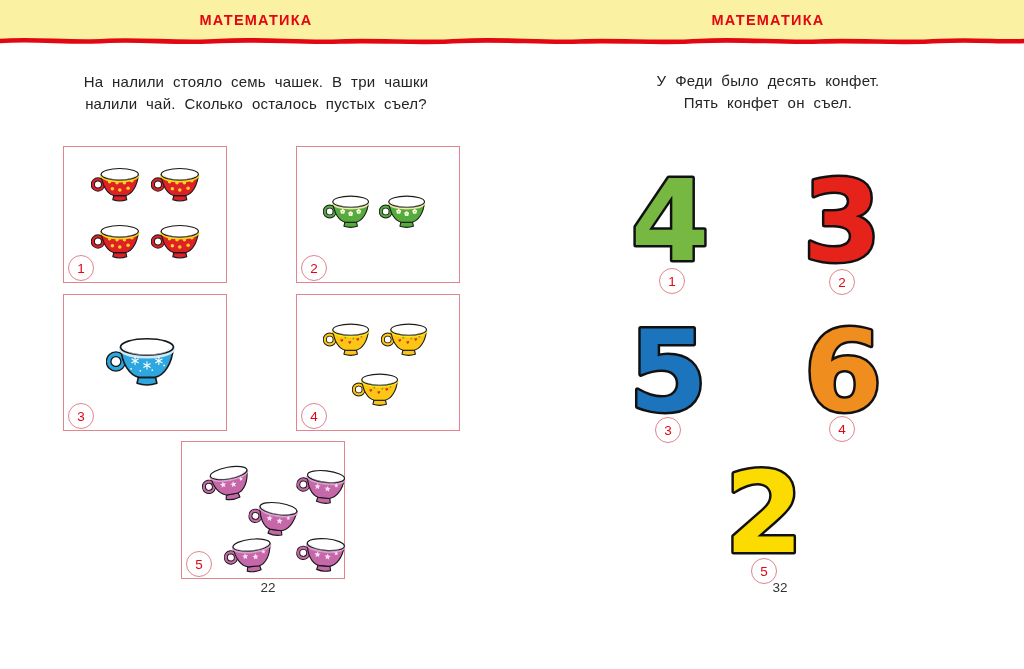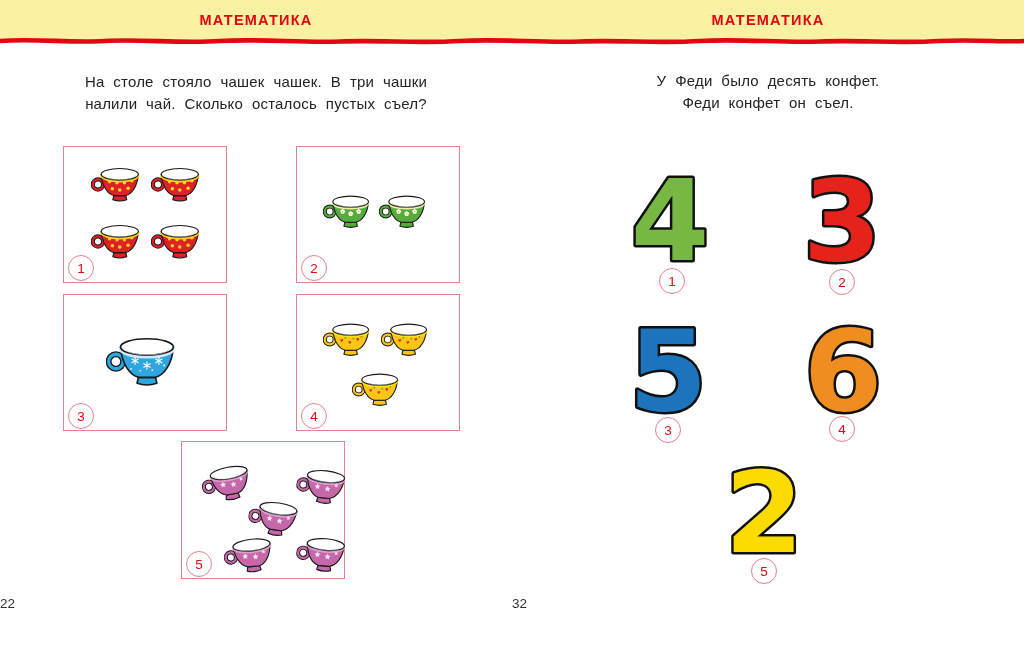--- a/index.html
+++ b/index.html
@@ -17,22 +17,22 @@
   .problem-text{position:absolute;text-align:center;font-size:15px;line-height:21.5px;
     color:#242424;word-spacing:4.5px;letter-spacing:0.2px;}
   #ptext-left{left:28px;top:71px;width:456px;}
   #ptext-right{left:40px;top:70px;width:432px;}
   .pbox{position:absolute;border:1.5px solid #e2838d;box-sizing:border-box;background:#fff;}
   .badge{position:absolute;width:26px;height:26px;border:1.5px solid #e2838d;border-radius:50%;
     background:#fff;color:#e30613;font-size:13.5px;display:flex;align-items:center;
     justify-content:center;box-sizing:border-box;z-index:3;}
   .cup{position:absolute;z-index:2;}
   .bignum{position:absolute;}
-  .pagenum{position:absolute;top:596px;left:0;width:512px;
-    font-size:13.5px;color:#333;}
+  .pagenum{position:absolute;top:580px;left:0;width:512px;text-align:center;
+    font-size:13.5px;color:#333;padding-left:12px;}
 </style>
 </head>
 <body>
 
 <div class="header-band" style="background: rgb(250, 242, 162);">
   <div class="header-half">
     <span class="header-title" style="color: rgb(227, 6, 19);">МАТЕМАТИКА</span>
   </div>
   <div class="header-half">
     <span class="header-title" style="color: rgb(227, 6, 19);">МАТЕМАТИКА</span>
@@ -40,21 +40,21 @@
 </div>
 
 <svg class="wave-line" width="1024" height="12" viewBox="0 0 1024 12">
   <path d="M0,5 C35,2.5 70,7 105,5 C140,3 180,7.5 220,5 C260,2.5 300,7 340,5.5
            C380,4 420,7.5 460,5 C500,2.5 540,7 580,5.5 C620,4 660,7.5 700,5
            C740,2.5 780,7 820,5.5 C860,4 900,7.5 940,5 C975,3 1005,6.5 1024,5" fill="none" stroke="#e30613" stroke-width="4.6" stroke-linecap="round"></path>
 </svg>
 
 <div class="page" id="page-left">
   <div class="problem-text" id="ptext-left">
-      <div>На столе стояло чашек чашек. В три чашки</div>
+      <div>На налили стояло семь чашек. В три чашки</div>
       <div>налили чай. Сколько осталось пустых съел?</div>
     </div>
   <div id="boxes-container">
       <div class="pbox" style="left: 63px; top: 146px; width: 164px; height: 137px; border-color: rgb(226, 131, 141);">
         <div class="cup" style="left: 27px; top: 16px;"><svg width="52" height="43" viewBox="0 0 112 92">
             <g stroke-linejoin="round" stroke-linecap="round">
               <circle cx="15" cy="46" r="11" fill="none" stroke="#1a1a1a" stroke-width="9"></circle>
               <circle cx="15" cy="46" r="11" fill="none" stroke="#dd2127" stroke-width="5"></circle>
               <path d="M49,70 L47,79 Q62,84 77,79 L75,70 Z" fill="#dd2127" stroke="#1a1a1a" stroke-width="2.5"></path>
               <path d="M22,24 C24,50 36,67 50,70 L74,70 C88,67 100,50 102,24 A40,12.5 0 0 1 22,24 Z" fill="#dd2127" stroke="#1a1a1a" stroke-width="2.5"></path>
@@ -347,21 +347,21 @@
           </svg></div>
         <div class="badge" style="left: 4px; top: 109px; border-color: rgb(226, 131, 141); color: rgb(227, 6, 19);">5</div>
       </div>
     </div>
   <div class="pagenum">22</div>
 </div>
 
 <div class="page" id="page-right">
   <div class="problem-text" id="ptext-right">
       <div>У Феди было десять конфет.</div>
-      <div>Феди конфет он съел.</div>
+      <div>Пять конфет он съел.</div>
     </div>
   <div id="numbers-container">
       <div class="bignum" style="left: 83px; top: 168px;"><svg width="150" height="100" viewBox="0 0 150 100">
           <text x="75" y="92" text-anchor="middle" font-family="DejaVu Sans, sans-serif" font-weight="bold" font-size="113" fill="#77b843" stroke="#111" stroke-width="5" paint-order="stroke" stroke-linejoin="round">4</text>
         </svg></div>
       <div class="badge" style="left: 147px; top: 268px; border-color: rgb(226, 131, 141); color: rgb(227, 6, 19);">1</div>
       <div class="bignum" style="left: 255px; top: 168px;"><svg width="150" height="100" viewBox="0 0 150 100">
           <text x="75" y="92" text-anchor="middle" font-family="DejaVu Sans, sans-serif" font-weight="bold" font-size="113" fill="#e5231b" stroke="#111" stroke-width="5" paint-order="stroke" stroke-linejoin="round">3</text>
         </svg></div>
       <div class="badge" style="left: 317px; top: 269px; border-color: rgb(226, 131, 141); color: rgb(227, 6, 19);">2</div>

